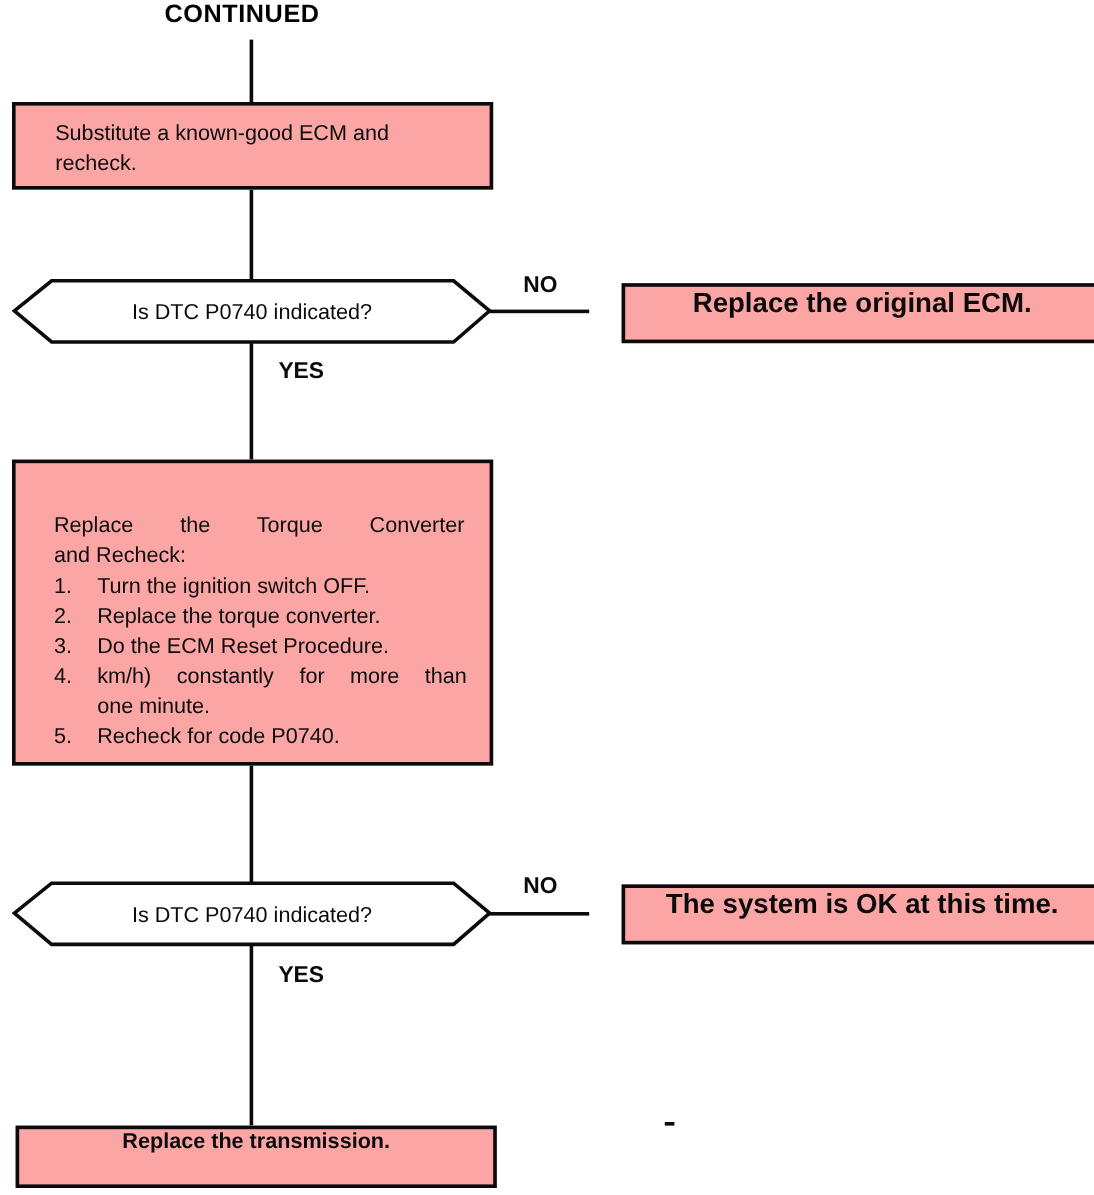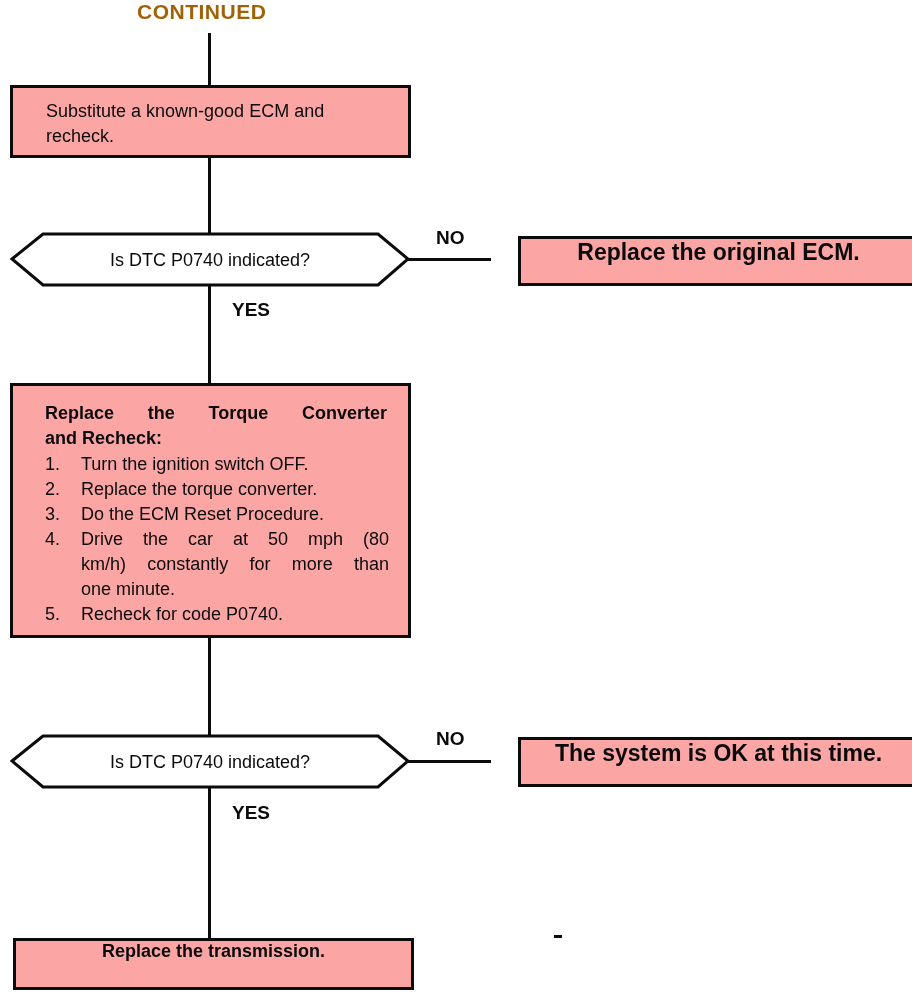--- a/index.html
+++ b/index.html
@@ -16,21 +16,21 @@
     color: #0b0b0b;
     overflow: hidden;
   }
   .chart-title {
     position: absolute;
     left: 137px;
     top: 0px;
     font-size: 21px;
     font-weight: bold;
     letter-spacing: 0.5px;
-    color: #a16207;
+    color: #000000;
   }
   .vline {
     position: absolute;
     width: 3px;
     background: #0b0b0b;
     left: 208px;
   }
   .hline {
     position: absolute;
     height: 3px;
@@ -100,22 +100,23 @@
   .no-line-1 { left: 406px; top: 258px; width: 85px; }
   .no-line-2 { left: 406px; top: 760px; width: 85px; }
   .procedure-box {
     left: 10px; top: 383px;
     width: 401px; height: 255px;
     padding: 15px 12px 0 32px;
     font-size: 18px;
     line-height: 25px;
   }
   .procedure-title {
-    font-weight: bold;
+    font-weight: normal;
     width: 342px;
+    margin-top: 24px;
   }
   .procedure-title .jline { text-align-last: justify; }
   .proc-steps { margin-top: 1px; }
   .proc-step { display: flex; }
   .proc-step .num {
     width: 36px;
     flex: 0 0 36px;
   }
   .proc-step .step-lines { width: 308px; }
   .proc-step .jline { text-align-last: justify; }
@@ -172,21 +173,20 @@
         <span class="num">2.</span>
         <span class="step-lines">Replace the torque converter.</span>
       </div>
       <div class="proc-step">
         <span class="num">3.</span>
         <span class="step-lines">Do the ECM Reset Procedure.</span>
       </div>
       <div class="proc-step">
         <span class="num">4.</span>
         <span class="step-lines">
-          <div class="jline">Drive the car at 50 mph (80</div>
           <div class="jline">km/h) constantly for more than</div>
           <div>one minute.</div>
         </span>
       </div>
       <div class="proc-step">
         <span class="num">5.</span>
         <span class="step-lines">Recheck for code P0740.</span>
       </div>
     </div>
   </div>

